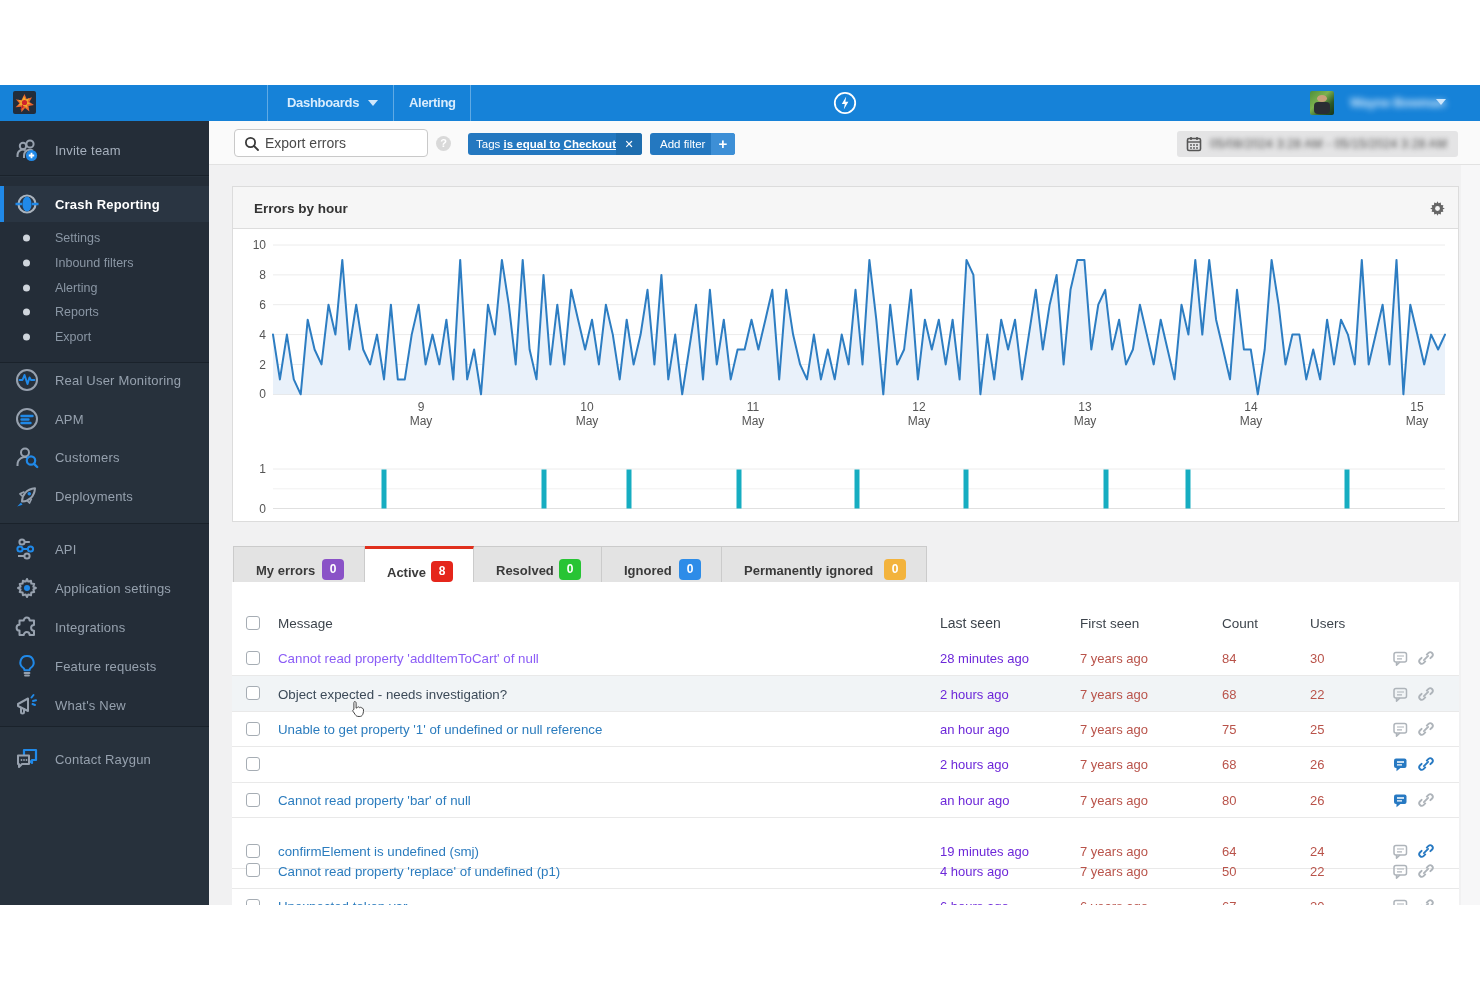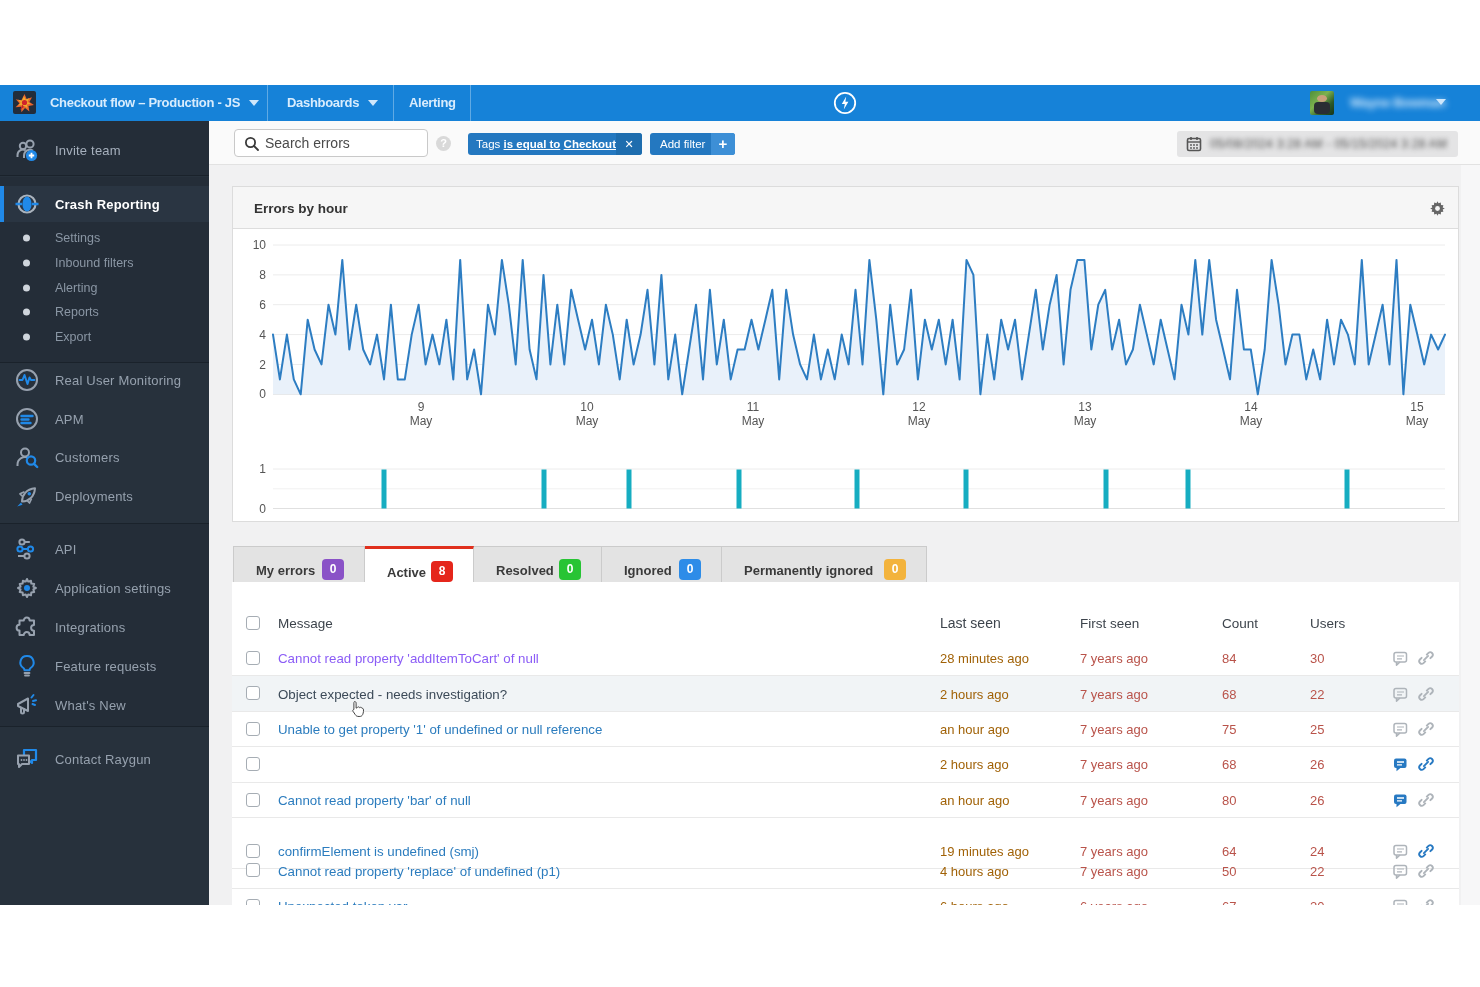--- a/index.html
+++ b/index.html
@@ -36,37 +36,36 @@
 
 .tab { position:absolute; top:546px; height:48px; background:#e3e3e3; border:1px solid #cbcbcb; border-left:none; }
 .tab.first { border-left:1px solid #cbcbcb; }
 .tab.active { background:#fff; border-top:3px solid #e0301e; border-bottom:none; }
 .badge { position:absolute; top:50%; margin-top:-11px; width:22px; height:21px; border-radius:4px; color:#fff; font-size:12px; font-weight:bold; text-align:center; line-height:21px; }
 
 #tbl { position:absolute; left:232px; top:582px; width:1227px; height:323px; background:#fff; overflow:hidden; }
 .cb { position:absolute; left:14px; width:14px; height:14px; border:1.5px solid #a6adb4; border-radius:3px; background:#fff; }
 .trow { position:absolute; left:0; width:1227px; height:36px; border-bottom:1px solid #e9e9e9; }
 .msg { position:absolute; left:46px; top:50%; transform:translateY(-50%); font-size:13.3px; color:#2b7cbe; white-space:nowrap; }
-.c1 { position:absolute; left:708px; top:50%; transform:translateY(-50%); font-size:13px; color:#a16207; }
+.c1 { position:absolute; left:708px; top:50%; transform:translateY(-50%); font-size:13px; color:#6d28d9; }
 .c2 { position:absolute; left:848px; top:50%; transform:translateY(-50%); font-size:13px; color:#b9534a; }
 .c3 { position:absolute; left:990px; top:50%; transform:translateY(-50%); font-size:13px; color:#b9534a; }
 .c4 { position:absolute; left:1078px; top:50%; transform:translateY(-50%); font-size:13px; color:#b9534a; }
 .ric { position:absolute; top:50%; margin-top:-8px; width:16px; height:16px; }
 </style>
 </head>
 <body>
 <div id="topbar">
   <div style="position:absolute;left:13px;top:-31px;"></div>
   <div style="position:absolute;left:13px;top:6px;width:23px;height:23px;background:#222d3b;border-radius:2px;"><svg width="23" height="23" viewBox="0 0 23 23" style="">
         <path d="M11.5 3 l2.2 5 5.3 -1.8 -2.6 4.9 4.6 2.9 -5.5 1 0.9 5.5 -4.4 -3.4 -3.6 4.2 -0.4 -5.6 -5.5 0.6 4 -3.9 -3.7 -4.2 5.5 1.2 z" fill="#e8642e"></path>
         <path d="M11 5 l1.5 3.5 3.8 -1.2 -1.8 3.4 3.2 2 -3.8 0.8 0.6 3.8 -3 -2.4 -2.6 3 -0.3 -3.9 -3.8 0.4 2.8 -2.7 -2.6 -3 3.9 0.9 z" fill="#f1a82c"></path>
         <circle cx="11.5" cy="11.5" r="2.6" fill="#d0232b"></circle>
         <path d="M9.5 13.5 l-2.5 5.5 4 -3" fill="#c11f27"></path>
       </svg></div>
-  <div class="tnav" style="left:50px;">Checkout flow – Production - JS<span class="caret"></span></div>
   <div class="tsep" style="left:267px"></div>
   <div class="tnav" style="left:287px;">Dashboards<span class="caret"></span></div>
   <div class="tsep" style="left:393px"></div>
   <div class="tnav" style="left:409px;">Alerting</div>
   <div class="tsep" style="left:470px"></div>
   <div style="position:absolute;left:833px;top:6px;width:24px;height:24px;"><svg width="24" height="24" viewBox="0 0 24 24" style="">
         <circle cx="12" cy="12" r="10.2" fill="none" stroke="#fff" stroke-width="1.8"></circle>
         <path d="M13.2 5.5 L8.8 13 h3 l-1 5.5 4.6 -7.7 h-3 z" fill="#fff"></path>
       </svg></div>
   <div style="position:absolute;left:1310px;top:6px;width:24px;height:24px;border-radius:2px;overflow:hidden;background:linear-gradient(135deg,#4f8f3a 0%,#7db24f 40%,#2d5a27 70%,#16331b 100%);">
@@ -195,21 +194,21 @@
     </div>
   </div>
 <div id="filterrow"></div>
 <div id="contentbg"></div>
 <div id="rightstrip"></div>
 <div id="searchbox">
     <svg width="16" height="16" viewBox="0 0 16 16" style="position:absolute;left:9px;top:6px;">
       <circle cx="6.5" cy="6.5" r="4.6" fill="none" stroke="#3a3a3a" stroke-width="1.8"></circle>
       <path d="M10 10 l4 4" stroke="#3a3a3a" stroke-width="1.8" stroke-linecap="round"></path>
     </svg>
-    <span>Search errors</span>
+    <span>Export errors</span>
   </div>
 <div id="qmark">?</div>
 <div class="pill" style="left:468px;width:174px;">
   <span style="margin-left:8px;">Tags <span style="text-decoration:underline;font-weight:600;">is equal to</span> <span style="text-decoration:underline;font-weight:600;text-align:center;">Checkout</span></span>
   <span style="position:absolute;right:0;top:0;width:26px;height:22px;background:#1e6dae;border-radius:0 3px 3px 0;text-align:center;font-size:11px;">✕</span>
 </div>
 <div class="pill" style="left:650px;width:85px;">
   <span style="margin-left:10px;">Add filter</span>
   <span style="position:absolute;right:0;top:0;width:24px;height:22px;background:#3d8fd6;border-radius:0 3px 3px 0;text-align:center;font-weight:bold;font-size:15px;">+</span>
 </div>

